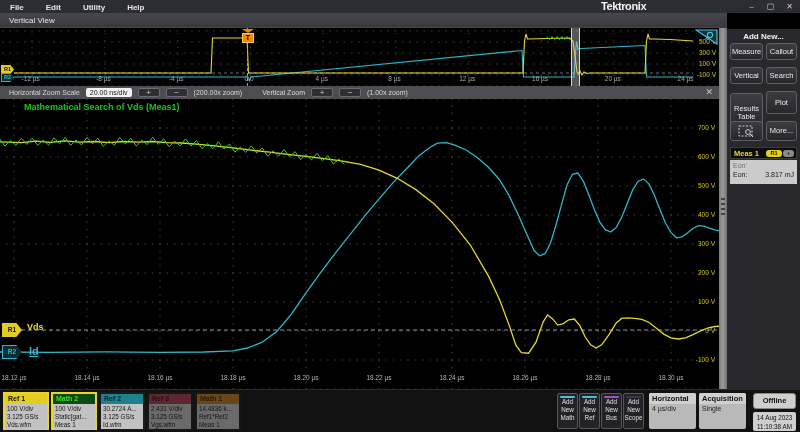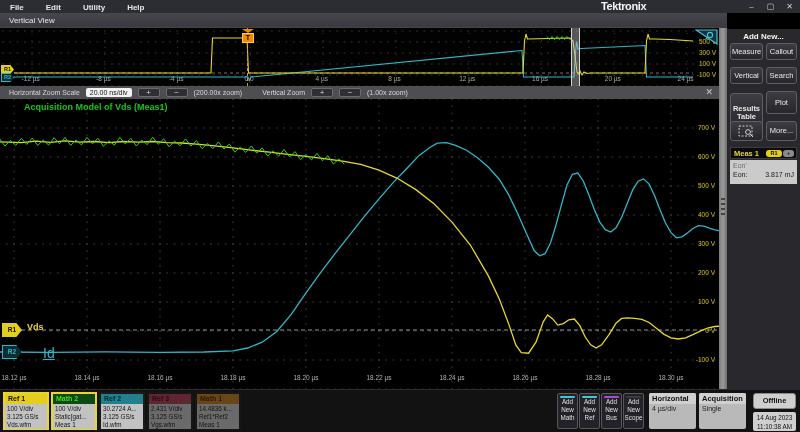--- a/index.html
+++ b/index.html
@@ -53,21 +53,21 @@
       radial-gradient(circle,#3b3b31 0.7px,transparent 1px);
     background-size:7.3px 29px,73px 7.25px;
     background-position:10.35px 14.5px,-22.5px 25.4px;}
   #plot-svg{position:absolute;left:0;top:0;}
   #plot-title{position:absolute;left:24px;top:3px;font-size:9px;font-weight:bold;color:#17c517;}
   .mxl{position:absolute;top:275px;transform:translateX(-50%);font-size:6.5px;color:#b2b2b2;white-space:nowrap;}
   .myl{position:absolute;right:4px;font-size:6.5px;color:#d2c01c;white-space:nowrap;}
   .chtag{position:absolute;left:2px;width:20px;height:14px;font-size:6.5px;font-weight:bold;
     text-align:center;line-height:14px;}
   #vds-label{position:absolute;left:27px;top:223px;font-size:9px;font-weight:bold;color:#e8d62e;}
-  #id-label{position:absolute;left:43px;top:246px;font-size:14px;font-weight:normal;color:#2fb6c9;text-decoration:underline;}
+  #id-label{position:absolute;left:29px;top:246px;font-size:11px;font-weight:bold;color:#2fb6c9;text-decoration:underline;}
   
   #divider{position:absolute;left:719px;top:28px;width:8px;height:361px;background:linear-gradient(90deg,#7c7c7c,#9a9a9a,#6f6f6f);}
   #divider .grip{position:absolute;left:2px;top:170px;width:4px;height:18px;
     background:repeating-linear-gradient(#444 0 2px,transparent 2px 5px);}
   
   #sidebar{position:absolute;left:727px;top:13px;width:73px;height:376px;background:#28282d;margin-top:16px;}
   #sb-title{text-align:center;font-size:8px;font-weight:bold;color:#f2f2f2;padding-top:3px;}
   .sbtn{position:absolute;background:linear-gradient(#3c3c42,#26262b);border:1px solid #5e5e66;border-radius:3px;
     color:#e8e8e8;font-size:7.5px;display:flex;align-items:center;justify-content:center;text-align:center;
     box-sizing:border-box;line-height:8px;}
@@ -178,21 +178,21 @@
     <span id="zclose">✕</span>
   </div>
 
   <div id="plot">
     <svg id="plot-svg" width="719" height="290">
         <polyline points="14.0,231.0 717.0,231.0" fill="none" stroke="rgba(255,255,255,.65)" stroke-width="0.9" stroke-dasharray="4 3"></polyline>
         <polyline points="-0.6,253.0 50.5,253.3 105.2,252.8 160.0,253.3 203.8,253.0 233.0,251.9 247.6,249.0 262.2,243.2 276.8,232.4 291.4,215.1 306.0,193.9 320.6,173.6 335.2,154.4 349.8,135.9 364.4,117.3 379.0,99.9 393.6,83.1 408.2,68.0 419.2,56.4 430.1,48.3 437.4,44.2 446.5,43.7 455.6,46.3 466.6,51.2 477.5,58.7 488.5,68.3 499.4,80.5 508.6,95.6 517.7,114.4 526.8,135.3 534.1,151.5 539.6,156.8 545.1,154.7 550.5,144.0 556.0,126.0 561.5,105.7 567.0,86.0 572.4,75.3 577.9,74.1 583.4,82.2 588.9,95.9 594.3,110.4 599.8,123.1 605.3,130.7 610.8,133.0 616.2,128.6 621.7,118.2 627.2,104.6 632.7,90.9 638.1,82.2 643.6,79.9 649.1,85.1 654.6,96.7 660.0,110.7 665.5,124.0 671.0,133.6 676.5,138.8 681.9,137.9 687.4,134.1 692.9,129.5 698.4,126.6 703.9,127.2 709.3,129.2 714.8,130.9 720.3,131.8" fill="none" stroke="#2fb6c9" stroke-width="1.3"></polyline>
         <polyline points="-0.6,42.8 21.3,43.7 35.9,42.2 50.5,43.4 65.1,41.9 79.7,43.1 94.3,42.5 108.9,43.7 123.5,42.5 138.1,43.1 152.7,42.5 167.3,43.7 181.9,44.0 196.5,45.1 214.7,46.9 233.0,48.9 251.2,51.2 269.5,53.2 287.7,55.3 306.0,57.3 324.2,59.6 342.5,62.2 360.7,65.4 379.0,71.2 397.3,79.3 415.5,90.4 433.7,104.6 452.0,123.1 470.3,146.0 488.5,177.1 499.4,200.3 508.6,224.6 515.9,246.1 521.3,253.6 528.6,254.2 536.0,243.2 543.2,222.9 547.6,215.9 552.4,219.7 557.8,226.1 563.3,224.6 568.8,220.8 574.3,220.0 579.7,226.4 585.2,238.0 590.7,245.8 596.2,249.0 601.6,245.8 609.0,235.6 616.2,224.0 621.7,219.4 627.2,218.8 634.5,219.4 641.8,220.3 649.1,223.5 656.4,229.3 663.7,235.1 671.0,238.8 678.3,240.0 685.6,238.8 692.9,235.6 700.2,232.2 707.5,229.0 714.8,227.5 720.3,227.2" fill="none" stroke="#e8d62e" stroke-width="1.3"></polyline>
         <polyline points="-0.6,39.3 4.9,47.1 10.3,41.5 15.8,46.3 21.3,39.3 26.8,45.4 32.2,39.1 37.7,46.4 43.2,41.1 48.7,46.1 54.1,38.7 59.6,44.8 65.1,38.4 70.6,46.4 76.0,41.0 81.5,45.9 87.0,38.4 92.5,44.9 97.9,39.3 103.4,47.3 108.9,41.9 114.4,46.1 119.8,38.4 125.3,44.9 130.8,39.3 136.3,47.1 141.8,41.2 147.2,45.6 152.7,38.2 158.2,45.3 163.7,39.9 169.1,47.8 174.6,42.1 180.1,46.8 185.6,39.9 191.0,47.0 196.5,41.6 202.0,49.7 207.5,44.4 212.9,49.6 218.4,42.9 223.9,50.2 229.4,45.0 234.8,53.2 240.3,48.1 245.8,53.4 251.3,46.9 256.7,54.1 262.2,48.9 267.7,57.1 273.2,51.9 278.6,57.1 284.1,50.5 289.6,57.8 295.1,52.6 300.5,60.7 306.0,55.6 311.5,60.9 317.0,54.3 322.4,61.7 327.9,56.7 333.4,65.0 338.9,60.0 344.3,65.4" fill="none" stroke="#2ed414" stroke-width="1"></polyline>
       </svg>
-    <div id="plot-title">Acquisition Model of Vds (Meas1)</div>
+    <div id="plot-title">Mathematical Search of Vds (Meas1)</div>
     <div id="mxlabels">
         <span class="mxl" style="left: 14px;">18.12 µs</span>
         <span class="mxl" style="left: 87px;">18.14 µs</span>
         <span class="mxl" style="left: 160px;">18.16 µs</span>
         <span class="mxl" style="left: 233px;">18.18 µs</span>
         <span class="mxl" style="left: 306px;">18.20 µs</span>
         <span class="mxl" style="left: 379px;">18.22 µs</span>
         <span class="mxl" style="left: 452px;">18.24 µs</span>
         <span class="mxl" style="left: 525px;">18.26 µs</span>
         <span class="mxl" style="left: 598px;">18.28 µs</span>
@@ -218,21 +218,21 @@
   <div id="divider">
       <div class="grip"></div>
     </div>
 
   <div id="sidebar">
     <div id="sb-title">Add New...</div>
     <div class="sbtn" style="left:3px;top:14px;width:33px;height:17px;">Measure</div>
     <div class="sbtn" style="left:39px;top:14px;width:31px;height:17px;">Callout</div>
     <div class="sbtn" style="left:3px;top:38px;width:33px;height:17px;">Vertical</div>
     <div class="sbtn" style="left:39px;top:38px;width:31px;height:17px;">Search</div>
-    <div class="sbtn" style="left:3px;top:64px;width:33px;height:40px;font-weight:bold;">Results Table</div>
+    <div class="sbtn" style="left:3px;top:64px;width:33px;height:40px;">Results Table</div>
     <div class="sbtn" style="left:39px;top:62px;width:31px;height:23px;">Plot</div>
     <div class="sbtn" style="left:3px;top:92px;width:33px;height:20px;">
       <svg width="17" height="13">
         <rect x="1" y="1" width="13" height="10" fill="none" stroke="#cfcfcf" stroke-width="1" stroke-dasharray="2 1.5"></rect>
         <circle cx="10" cy="7" r="2.4" fill="none" stroke="#cfcfcf" stroke-width="1"></circle>
         <line x1="12" y1="9" x2="15" y2="12" stroke="#cfcfcf" stroke-width="1"></line>
       </svg>
     </div>
     <div class="sbtn" style="left:39px;top:92px;width:31px;height:20px;">More...</div>
     <div id="meas-badge">

